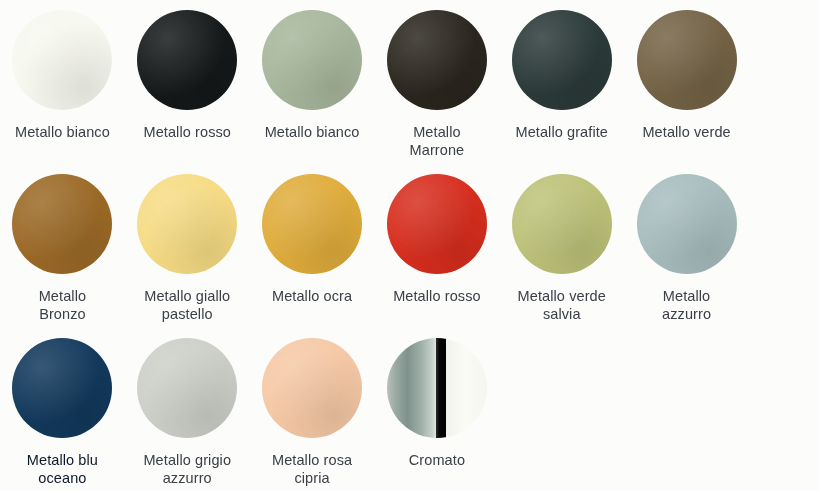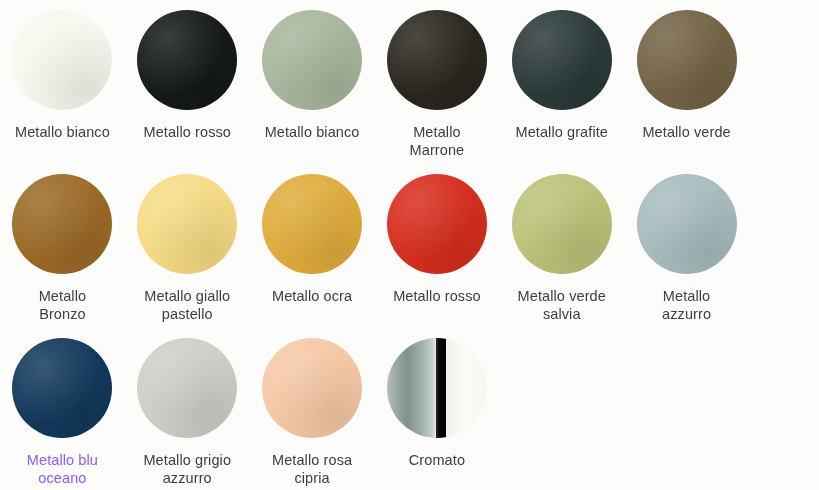--- a/index.html
+++ b/index.html
@@ -147,21 +147,21 @@
       <div class="swatch-label" style="color: rgb(58, 64, 70);">Metallo verde
 salvia</div>
     </div>
     <div class="swatch-cell">
       <div class="swatch-disc" style="background: rgb(168, 189, 190);"></div>
       <div class="swatch-label" style="color: rgb(58, 64, 70);">Metallo
 azzurro</div>
     </div>
     <div class="swatch-cell">
       <div class="swatch-disc" style="background: rgb(18, 57, 92);"></div>
-      <div class="swatch-label" style="color: #8b5cf6;">Metallo blu
+      <div class="swatch-label" style="color: #0f172a;">Metallo blu
 oceano</div>
     </div>
     <div class="swatch-cell">
       <div class="swatch-disc" style="background: rgb(204, 208, 200);"></div>
       <div class="swatch-label" style="color: rgb(58, 64, 70);">Metallo grigio
 azzurro</div>
     </div>
     <div class="swatch-cell">
       <div class="swatch-disc" style="background: rgb(246, 201, 166);"></div>
       <div class="swatch-label" style="color: rgb(58, 64, 70);">Metallo rosa

